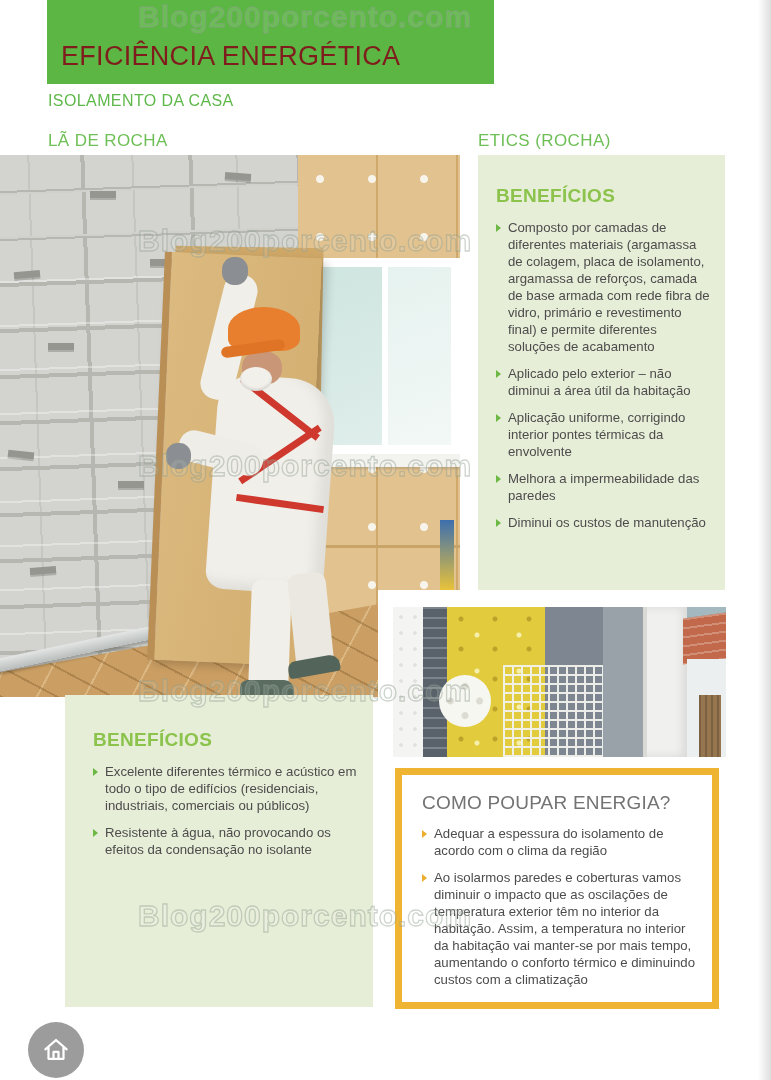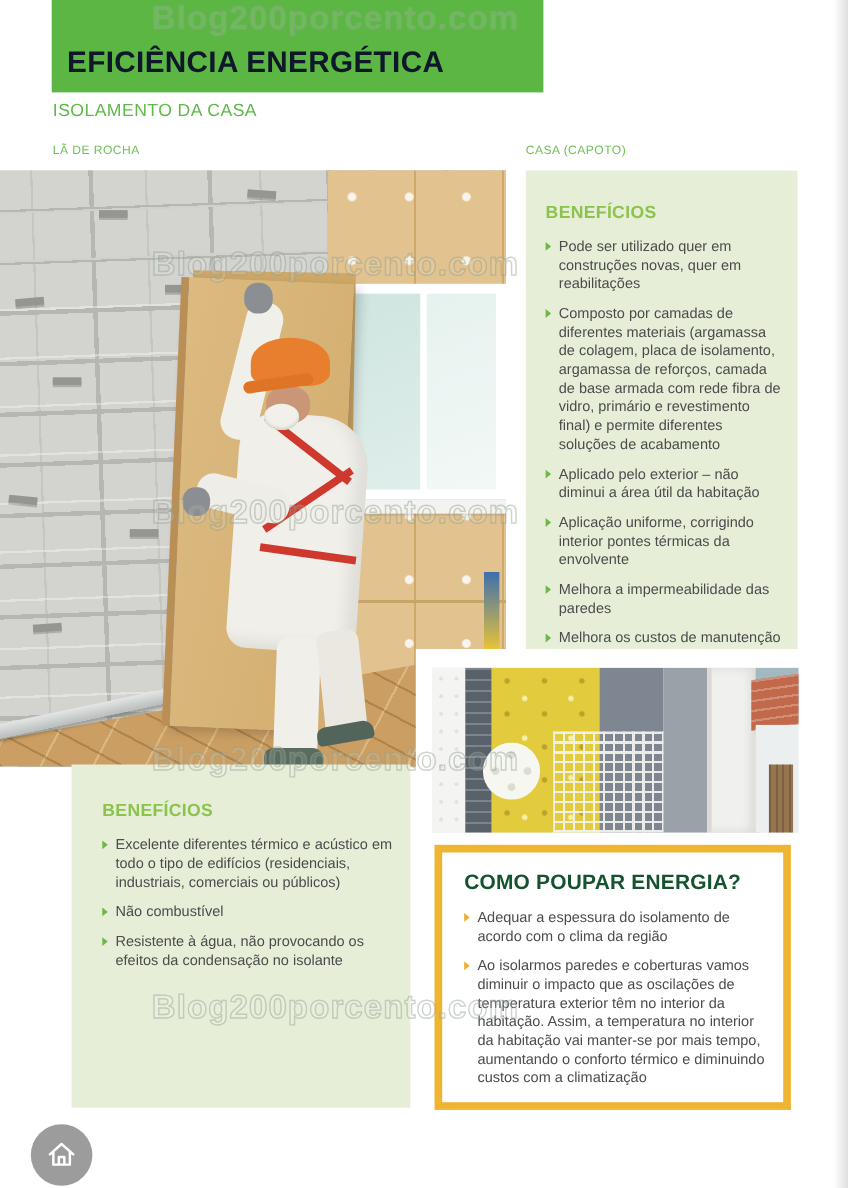--- a/index.html
+++ b/index.html
@@ -1,38 +1,38 @@
 <!DOCTYPE html>
 <html><head>
 <meta charset="utf-8">
 <style>
   html,body{margin:0;padding:0;background:#fff;}
   .page{position:relative;width:771px;height:1080px;background:#fff;overflow:hidden;
         font-family:"Liberation Sans",sans-serif;color:#4c4c4c;}
   
   .titlebar{position:absolute;left:47px;top:0;width:447px;height:84px;background:#5bb643;
             display:flex;align-items:flex-end;box-sizing:border-box;padding:0 0 12px 14px;}
-  .titlebar span{color:#0f172a;font-weight:700;font-size:27px;letter-spacing:.3px;}
+  .titlebar span{color:#7f1d1d;font-weight:400;font-size:27px;letter-spacing:.3px;}
   .subtitle{position:absolute;left:48px;top:92px;font-size:16px;color:#5fb84a;letter-spacing:.4px;}
-  .col-label{position:absolute;top:131px;font-size:11px;color:#6ebf56;letter-spacing:.4px;}
+  .col-label{position:absolute;top:131px;font-size:17px;color:#6ebf56;letter-spacing:.4px;}
   .col-label.left{left:48px;}
   .col-label.right{left:478px;}
   
   .box{position:absolute;background:#e7eed8;box-sizing:border-box;}
-  .box h2{margin:0 0 12px 0;font-size:16px;font-weight:700;color:#8bc34c;letter-spacing:.3px;}
+  .box h2{margin:0 0 12px 0;font-size:19px;font-weight:700;color:#8bc34c;letter-spacing:.3px;}
   ul.blist{list-style:none;margin:0;padding:0;}
   ul.blist li{display:flex;gap:7px;margin-bottom:10px;font-size:13.2px;line-height:17px;}
   .arr{flex:0 0 auto;width:0;height:0;margin-top:4.5px;
        border-left:5px solid #6db845;border-top:4px solid transparent;border-bottom:4px solid transparent;}
   .right-benefits{left:478px;top:155px;width:247px;height:436px;padding:30px 14px 0 18px;z-index:2;}
   .left-benefits{left:65px;top:695px;width:308px;height:312px;padding:34px 16px 0 28px;z-index:3;}
   
   .energy-box{position:absolute;left:395px;top:768px;width:324px;height:241px;box-sizing:border-box;
               background:#fff;border:7px solid #f0b433;padding:17px 14px 0 20px;z-index:2;}
-  .energy-box h2{margin:0 0 11px 0;font-size:19px;font-weight:700;color:#14532d;letter-spacing:.2px;}
+  .energy-box h2{margin:0 0 11px 0;font-size:19px;font-weight:400;color:#737373;letter-spacing:.2px;}
   .energy-box .arr{border-left-color:#ecae2c;}
   
   .photo-left{position:absolute;left:0;top:155px;width:460px;height:542px;overflow:hidden;z-index:1;background:#d3d3cf;}
   .wall{position:absolute;left:-14px;top:-14px;width:500px;height:580px;background-color:#d3d3cf;
         background-image:
           repeating-linear-gradient(180deg, rgba(255,255,255,.35) 0 2px, transparent 2px 44px),
           repeating-linear-gradient(180deg, transparent 0 42px, #b7b7b1 42px 46px),
           repeating-linear-gradient(90deg, transparent 0 104px, #b7b7b1 104px 108px),
           repeating-linear-gradient(90deg, transparent 0 51px, rgba(183,183,177,.45) 51px 53px, transparent 53px 104px);
         transform:rotate(-2deg);}
@@ -125,21 +125,21 @@
 <body>
 
 <div class="page">
 
   <div class="titlebar">
     <span>EFICIÊNCIA ENERGÉTICA</span>
   </div>
   <div class="subtitle">ISOLAMENTO DA CASA</div>
 
   <div class="col-label left">LÃ DE ROCHA</div>
-  <div class="col-label right">CASA (CAPOTO)</div>
+  <div class="col-label right">ETICS (ROCHA)</div>
 
   <div class="photo-left">
     <div class="wall"></div>
     <div class="bk" style="left:90px;top:36px;"></div>
     <div class="bk" style="left:225px;top:18px;transform:rotate(4deg);"></div>
     <div class="bk" style="left:330px;top:28px;"></div>
     <div class="bk" style="left:14px;top:116px;transform:rotate(-5deg);"></div>
     <div class="bk" style="left:150px;top:104px;"></div>
     <div class="bk" style="left:48px;top:188px;"></div>
     <div class="bk" style="left:8px;top:296px;transform:rotate(6deg);"></div>
@@ -174,41 +174,37 @@
     <div class="w-mask"></div>
     <div class="w-helmet"></div>
     <div class="w-brim"></div>
   </div>
 
   <div class="box right-benefits">
     <h2>BENEFÍCIOS</h2>
     <ul class="blist">
       <li>
           <span class="arr"></span>
-          <span>Pode ser utilizado quer em construções novas, quer em reabilitações</span>
-        </li>
-      <li>
-          <span class="arr"></span>
           <span>Composto por camadas de diferentes materiais (argamassa de colagem, placa de isolamento, argamassa de reforços, camada de base armada com rede fibra de vidro, primário e revestimento final) e permite diferentes soluções de acabamento</span>
         </li>
       <li>
           <span class="arr"></span>
           <span>Aplicado pelo exterior – não diminui a área útil da habitação</span>
         </li>
       <li>
           <span class="arr"></span>
           <span>Aplicação uniforme, corrigindo interior pontes térmicas da envolvente</span>
         </li>
       <li>
           <span class="arr"></span>
           <span>Melhora a impermeabilidade das paredes</span>
         </li>
       <li>
           <span class="arr"></span>
-          <span>Melhora os custos de manutenção</span>
+          <span>Diminui os custos de manutenção</span>
         </li>
     </ul>
   </div>
 
   <div class="photo-frame">
     <div class="photo-etics">
       <div class="e-render"></div>
       <div class="e-corr"></div>
       <div class="e-wool"></div>
       <div class="e-gray1"></div>
@@ -225,24 +221,20 @@
 
   <div class="box left-benefits">
     <h2>BENEFÍCIOS</h2>
     <ul class="blist">
       <li>
           <span class="arr"></span>
           <span>Excelente diferentes térmico e acústico em todo o tipo de edifícios (residenciais, industriais, comerciais ou públicos)</span>
         </li>
       <li>
           <span class="arr"></span>
-          <span>Não combustível</span>
-        </li>
-      <li>
-          <span class="arr"></span>
           <span>Resistente à água, não provocando os efeitos da condensação no isolante</span>
         </li>
     </ul>
   </div>
 
   <div class="energy-box">
     <h2>COMO POUPAR ENERGIA?</h2>
     <ul class="blist">
       <li>
           <span class="arr"></span>

